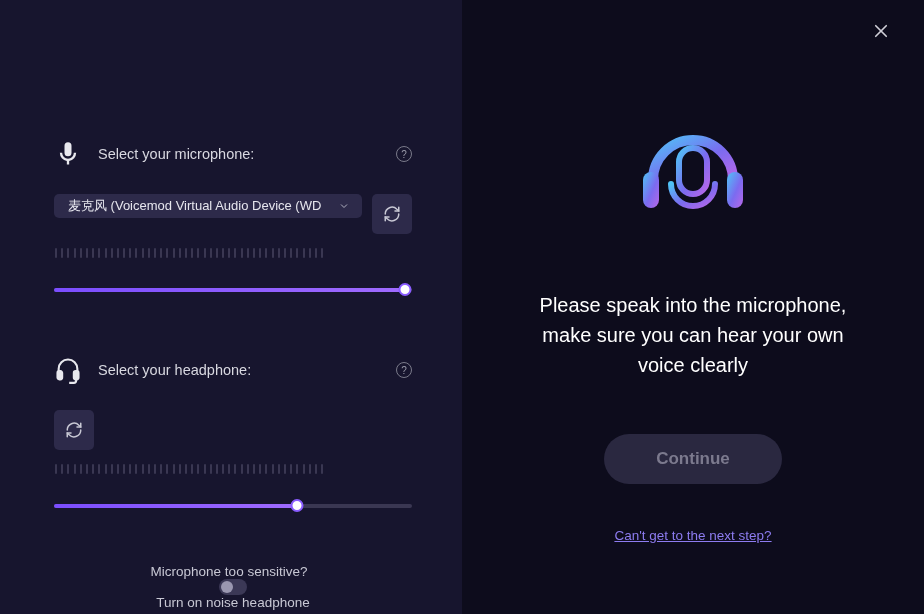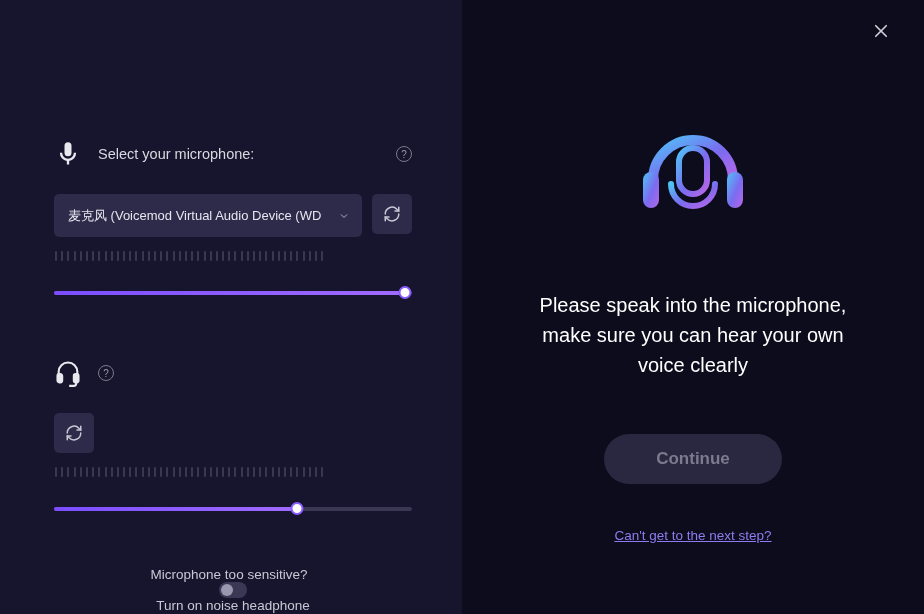--- a/index.html
+++ b/index.html
@@ -71,21 +71,21 @@
       color: #9a9aaa;
       cursor: pointer;
     }
     .dropdown-row {
       display: flex;
       gap: 10px;
       margin-bottom: 14px;
     }
     .dropdown {
       flex: 1;
-      height: 43px;
+      height: 24px;
       background: #2d2a4a;
       border-radius: 5px;
       display: flex;
       align-items: center;
       padding: 0 12px 0 14px;
       cursor: pointer;
       color: #e6e6ee;
       font-size: 13px;
       overflow: hidden;
       position: relative;
@@ -313,20 +313,21 @@
   <div class="section">
     <div class="section-header">
       <span class="section-icon">
         <svg viewBox="0 0 24 24" fill="none" stroke="currentColor" stroke-width="1.8">
             <path d="M4 14v-3a8 8 0 0 1 16 0v3"></path>
             <rect x="3" y="13" width="4" height="7" rx="1.5" fill="currentColor"></rect>
             <rect x="17" y="13" width="4" height="7" rx="1.5" fill="currentColor"></rect>
             <path d="M19 20v1a2 2 0 0 1-2 2h-4" fill="none" stroke="currentColor"></path>
           </svg>
       </span>
+      <span class="section-label">Select your headphone:</span>
       <span class="help-icon">?</span>
     </div>
     <div class="dropdown-row">
       <div class="refresh-btn">
         <svg viewBox="0 0 24 24" fill="none" stroke="currentColor" stroke-width="2" stroke-linecap="round">
             <path d="M3 12a9 9 0 0 1 15.5-6.3L21 8"></path>
             <path d="M21 3v5h-5"></path>
             <path d="M21 12a9 9 0 0 1-15.5 6.3L3 16"></path>
             <path d="M3 21v-5h5"></path>
           </svg>

